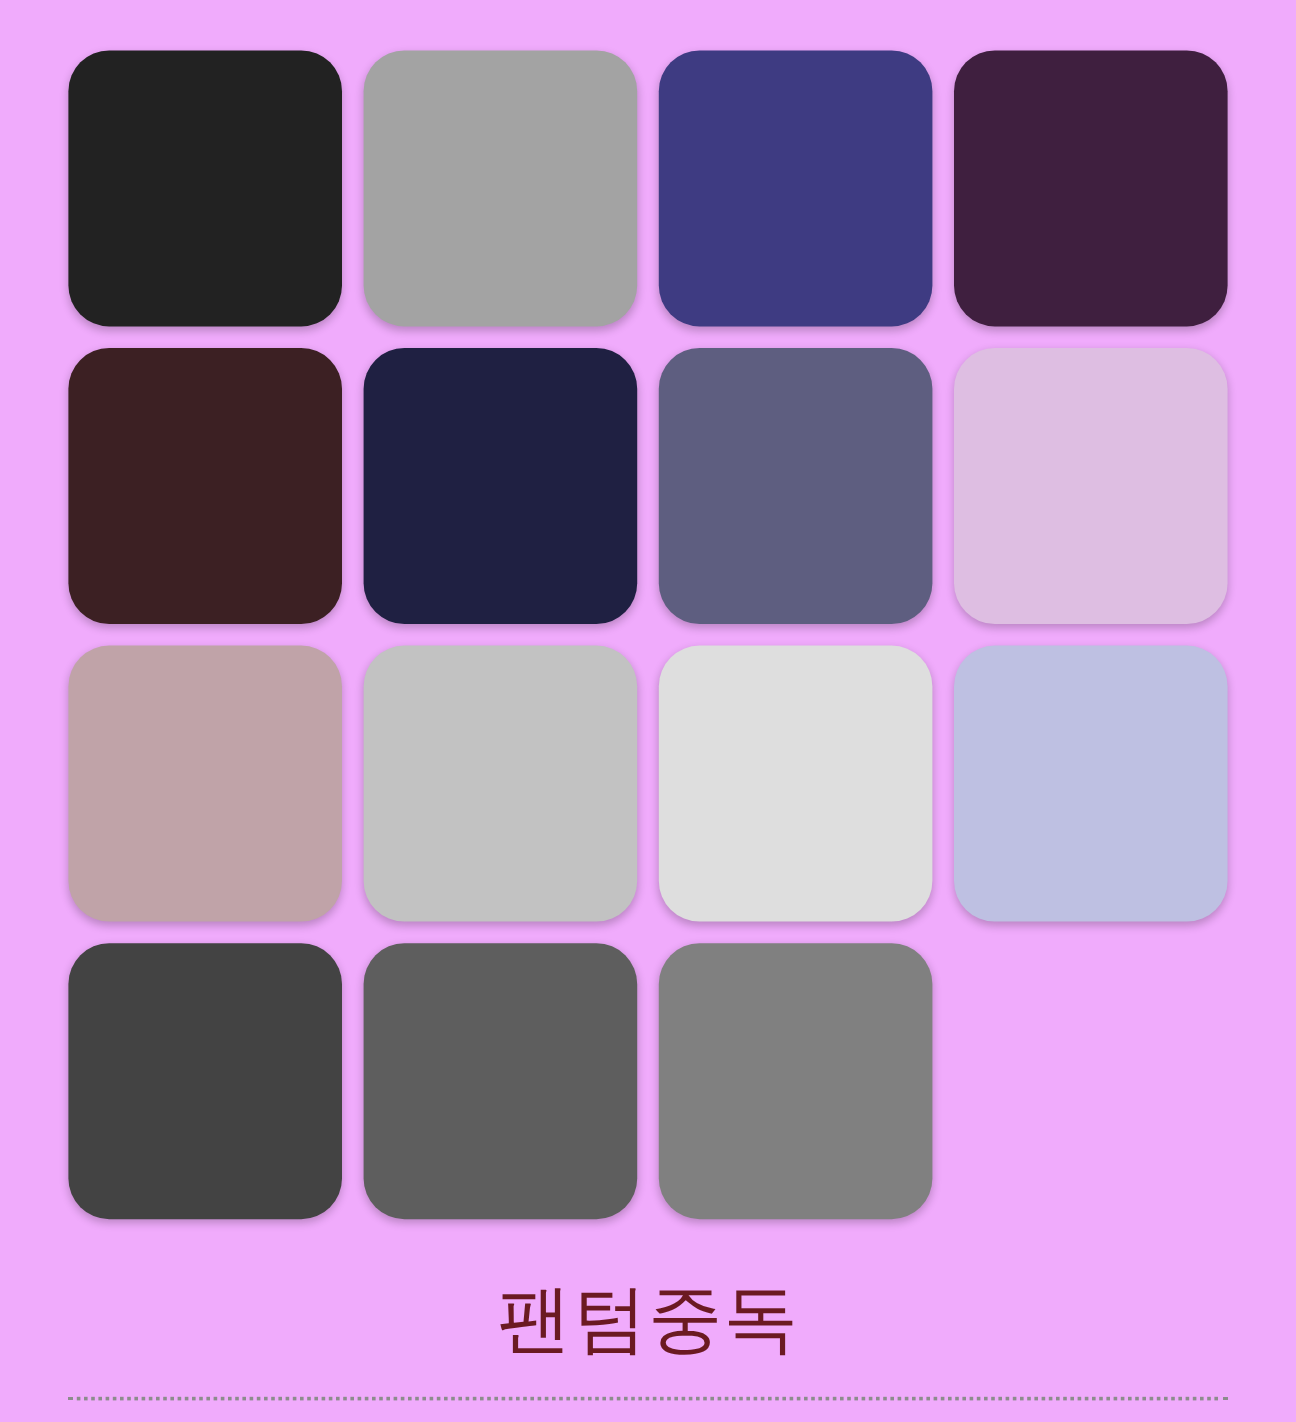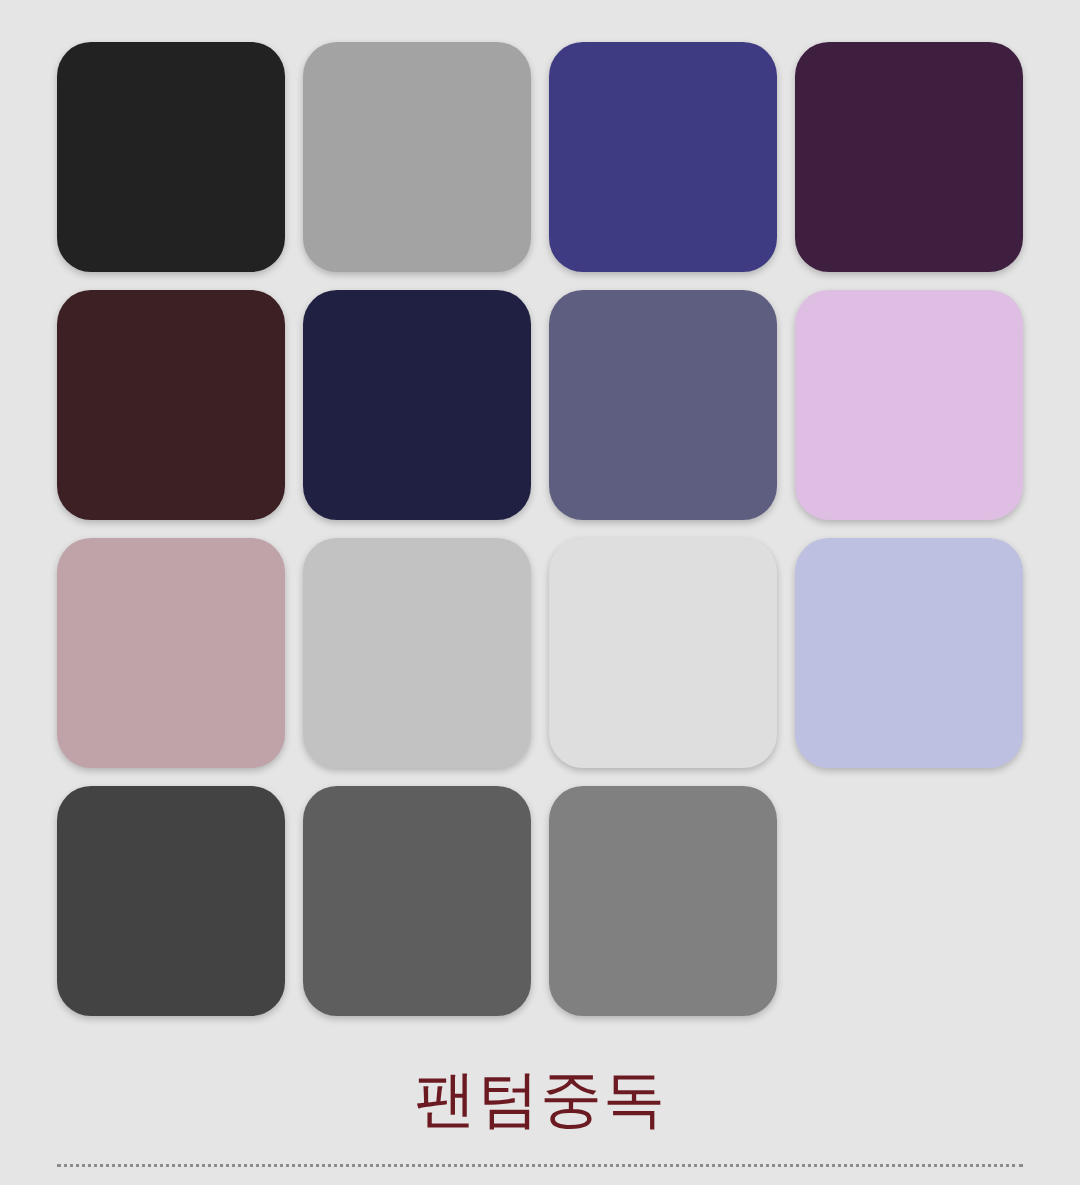--- a/index.html
+++ b/index.html
@@ -12,21 +12,21 @@
     height: 1185px;
     background: #ffffff;
     font-family: "Liberation Sans", sans-serif;
     overflow: hidden;
   }
 
   .palette-page {
     position: relative;
     width: 1080px;
     height: 1185px;
-    background: #e5e5e5;
+    background: #f0abfc;
     box-sizing: border-box;
   }
 
   
   .swatch-grid {
     position: absolute;
     left: 57px;
     top: 42px;
     width: 966px;
     display: grid;

